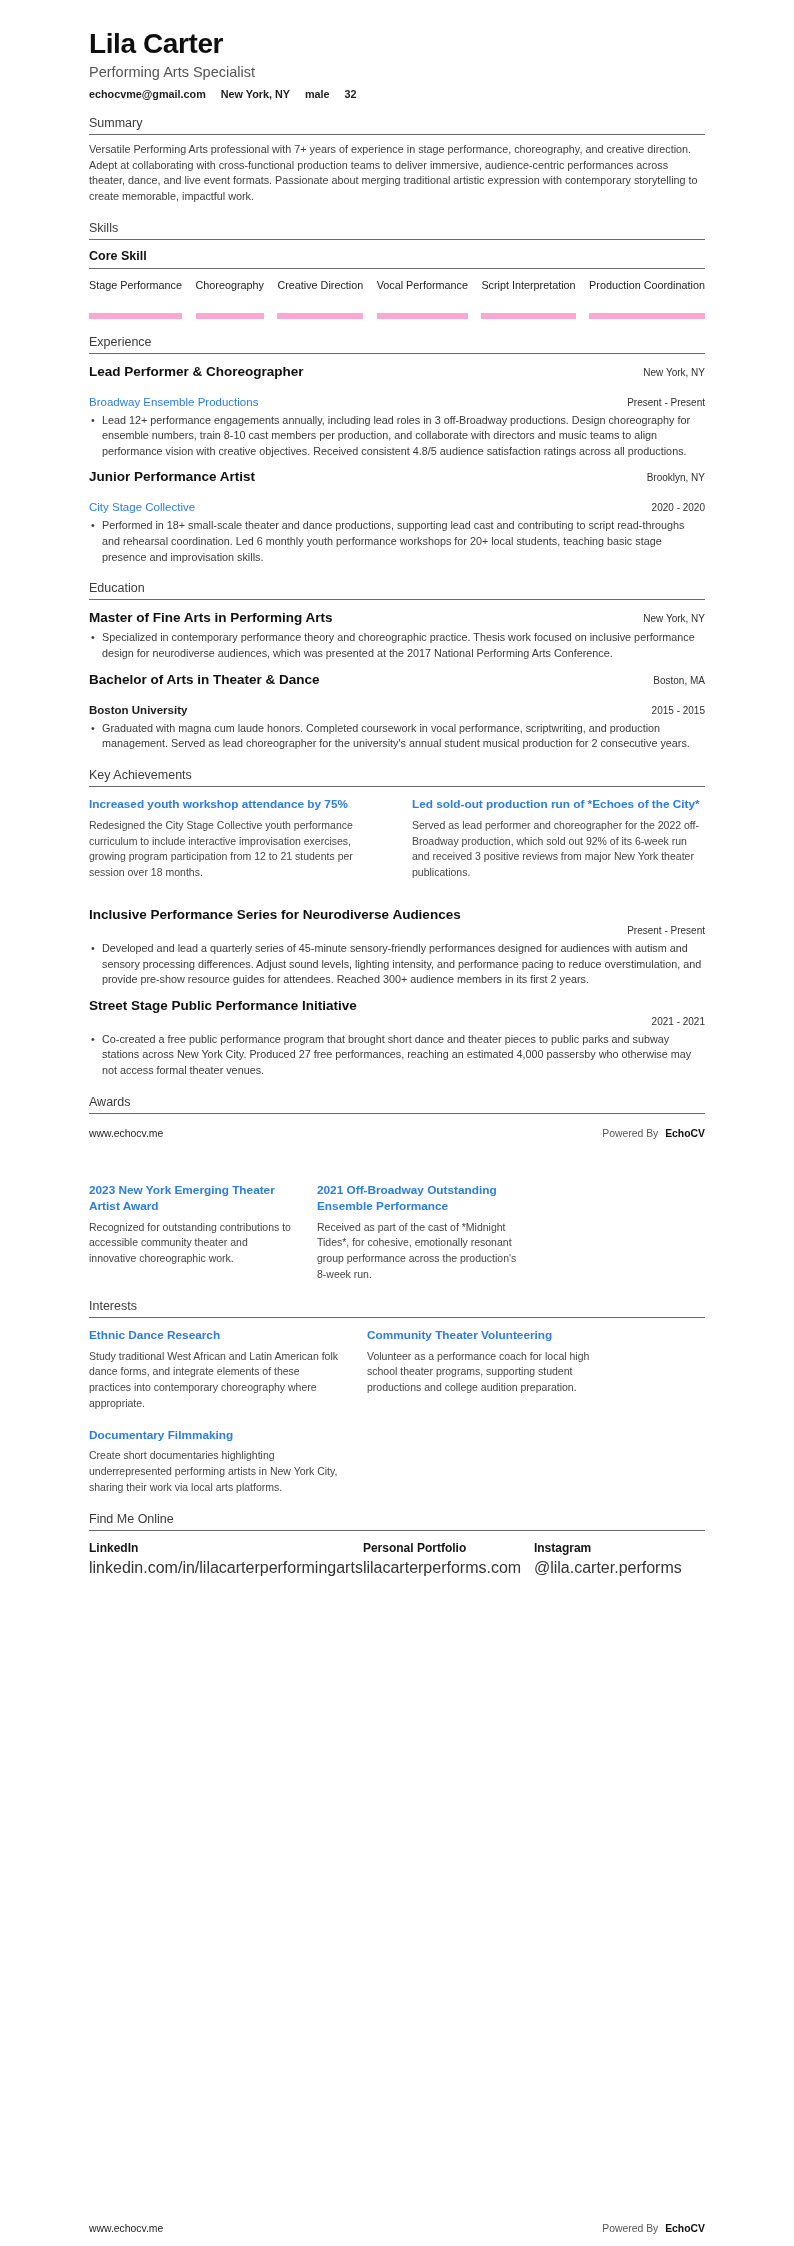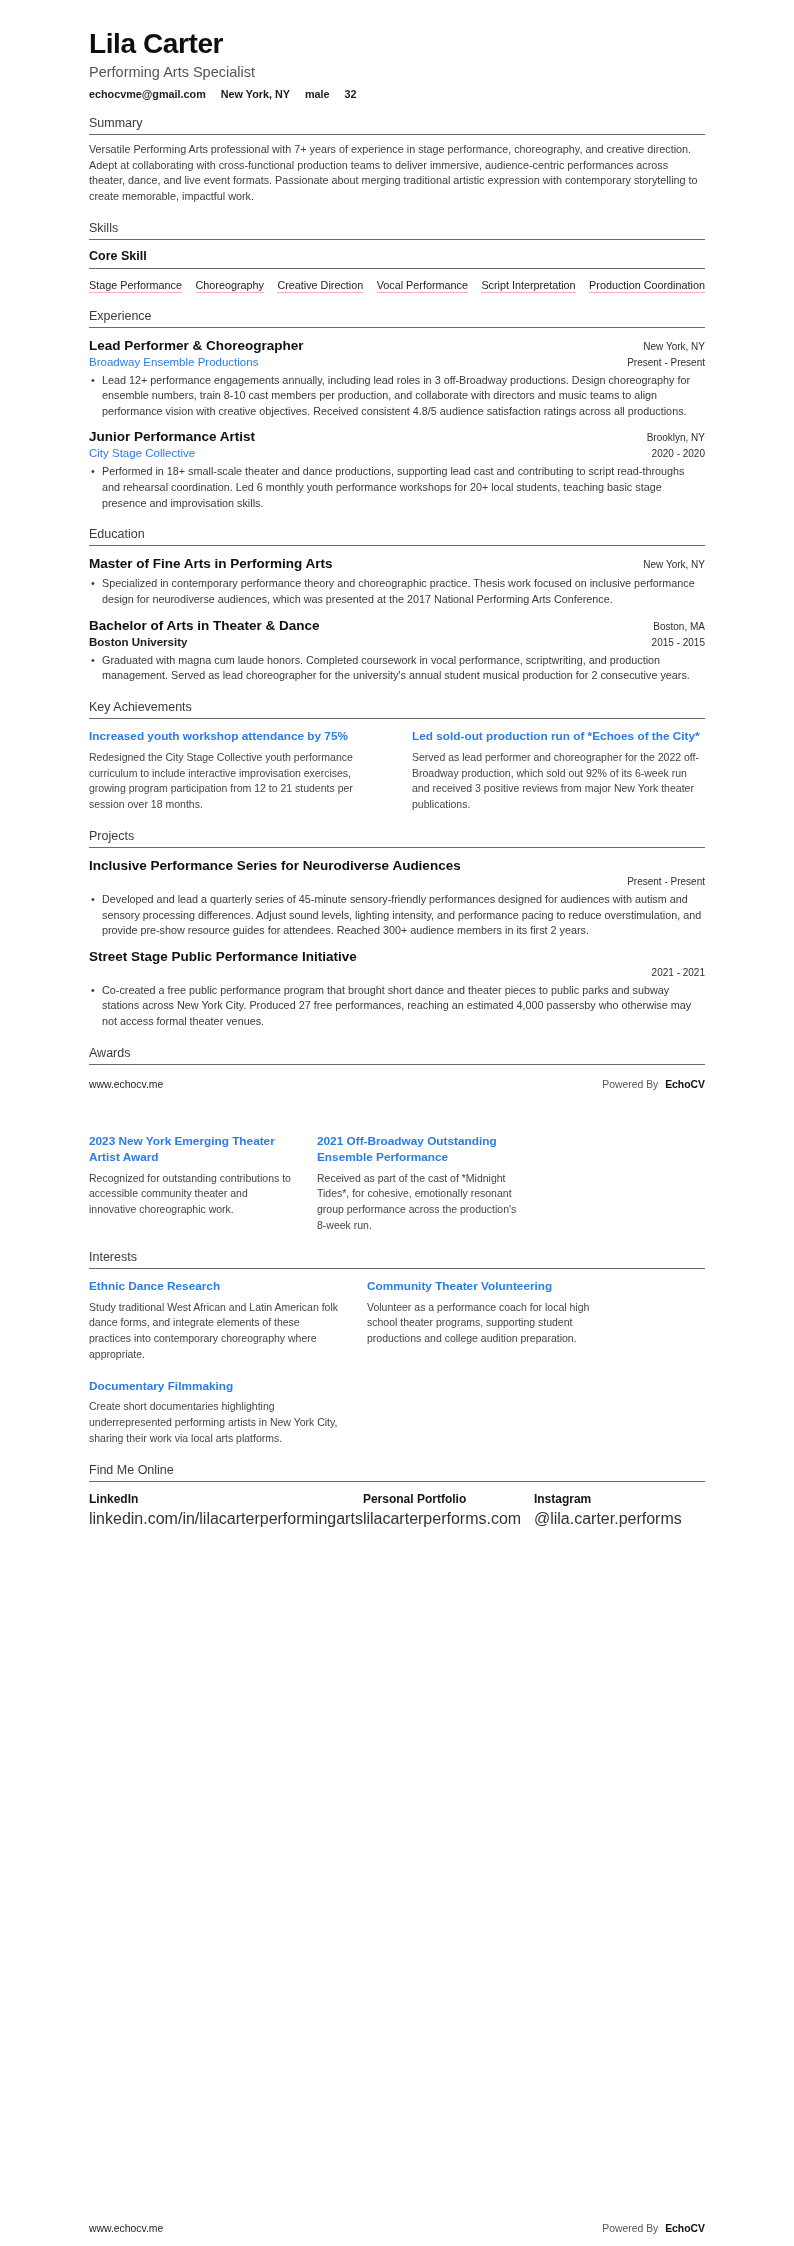--- a/index.html
+++ b/index.html
@@ -15,27 +15,27 @@
   .name { font-size: 28px; font-weight: 700; letter-spacing: -0.4px; color: #0f0f0f; }
   .subtitle { font-size: 14.5px; color: #555; margin-top: 4px; }
   .contact-row { display: flex; gap: 15px; margin-top: 8px; font-size: 10.8px; font-weight: 600; color: #1d1d1d; }
   
   .sec { margin-top: 16px; }
   .sec-title { font-size: 12.5px; color: #3a3a3a; padding-bottom: 4px; border-bottom: 1px solid #6b6b6b; }
   .summary-text { margin-top: 7px; font-size: 10.8px; line-height: 1.45; color: #404040; }
   
   .skill-group { margin-top: 9px; font-size: 12.5px; font-weight: 700; color: #101010; padding-bottom: 5px; border-bottom: 1px solid #6b6b6b; }
   .chips { display: flex; justify-content: space-between; margin-top: 10px; }
-  .chip { font-size: 10.8px; color: #222; padding-bottom: 1px; border-bottom: 1px solid #f9a8d4; }
+  .chip { font-size: 10.8px; color: #222; padding-bottom: 22px; border-bottom: 6px solid #f9a8d4; }
   
   .entry { margin-top: 10px; }
   .entry-head { display: flex; justify-content: space-between; align-items: baseline; }
   .entry-title { font-size: 13.5px; font-weight: 700; color: #101010; }
   .meta { font-size: 10px; color: #2f2f2f; white-space: nowrap; }
-  .entry-sub { display: flex; justify-content: space-between; align-items: baseline; margin-top: 3px; }
+  .entry-sub { display: flex; justify-content: space-between; align-items: baseline; margin-top: 17px; }
   .company { font-size: 11.5px; color: var(--accent); text-decoration: none; }
   .school { font-size: 11.5px; font-weight: 600; color: #1c1c1c; }
   .dates-row { display: flex; justify-content: flex-end; margin-top: 3px; }
   .bullets { list-style: none; margin-top: 5px; }
   .bullets li { position: relative; padding-left: 13px; font-size: 10.8px; line-height: 1.45; color: #3a3a3a; }
   .bullets li::before { content: "\2022"; position: absolute; left: 2px; top: 0; color: #3a3a3a; }
   
   .grid { margin-top: 10px; display: grid; }
   .grid-ach { grid-template-columns: 1fr 1fr; column-gap: 30px; }
   .grid-awards { grid-template-columns: 206px 206px; column-gap: 22px; margin-top: 44px; }
@@ -156,21 +156,20 @@
         <div class="card-text">Redesigned the City Stage Collective youth performance curriculum to include interactive improvisation exercises, growing program participation from 12 to 21 students per session over 18 months.</div>
       </div>
       <div>
         <div class="card-title">Led sold-out production run of *Echoes of the City*</div>
         <div class="card-text">Served as lead performer and choreographer for the 2022 off-Broadway production, which sold out 92% of its 6-week run and received 3 positive reviews from major New York theater publications.</div>
       </div>
     </div>
   </div>
 
   <div class="sec">
-    <div class="sec-title">Projects</div>
 
     <div class="entry">
       <div class="entry-head">
         <div class="entry-title">Inclusive Performance Series for Neurodiverse Audiences</div>
       </div>
       <div class="dates-row">
         <div class="meta">Present - Present</div>
       </div>
       <ul class="bullets">
         <li>Developed and lead a quarterly series of 45-minute sensory-friendly performances designed for audiences with autism and sensory processing differences. Adjust sound levels, lighting intensity, and performance pacing to reduce overstimulation, and provide pre-show resource guides for attendees. Reached 300+ audience members in its first 2 years.</li>

